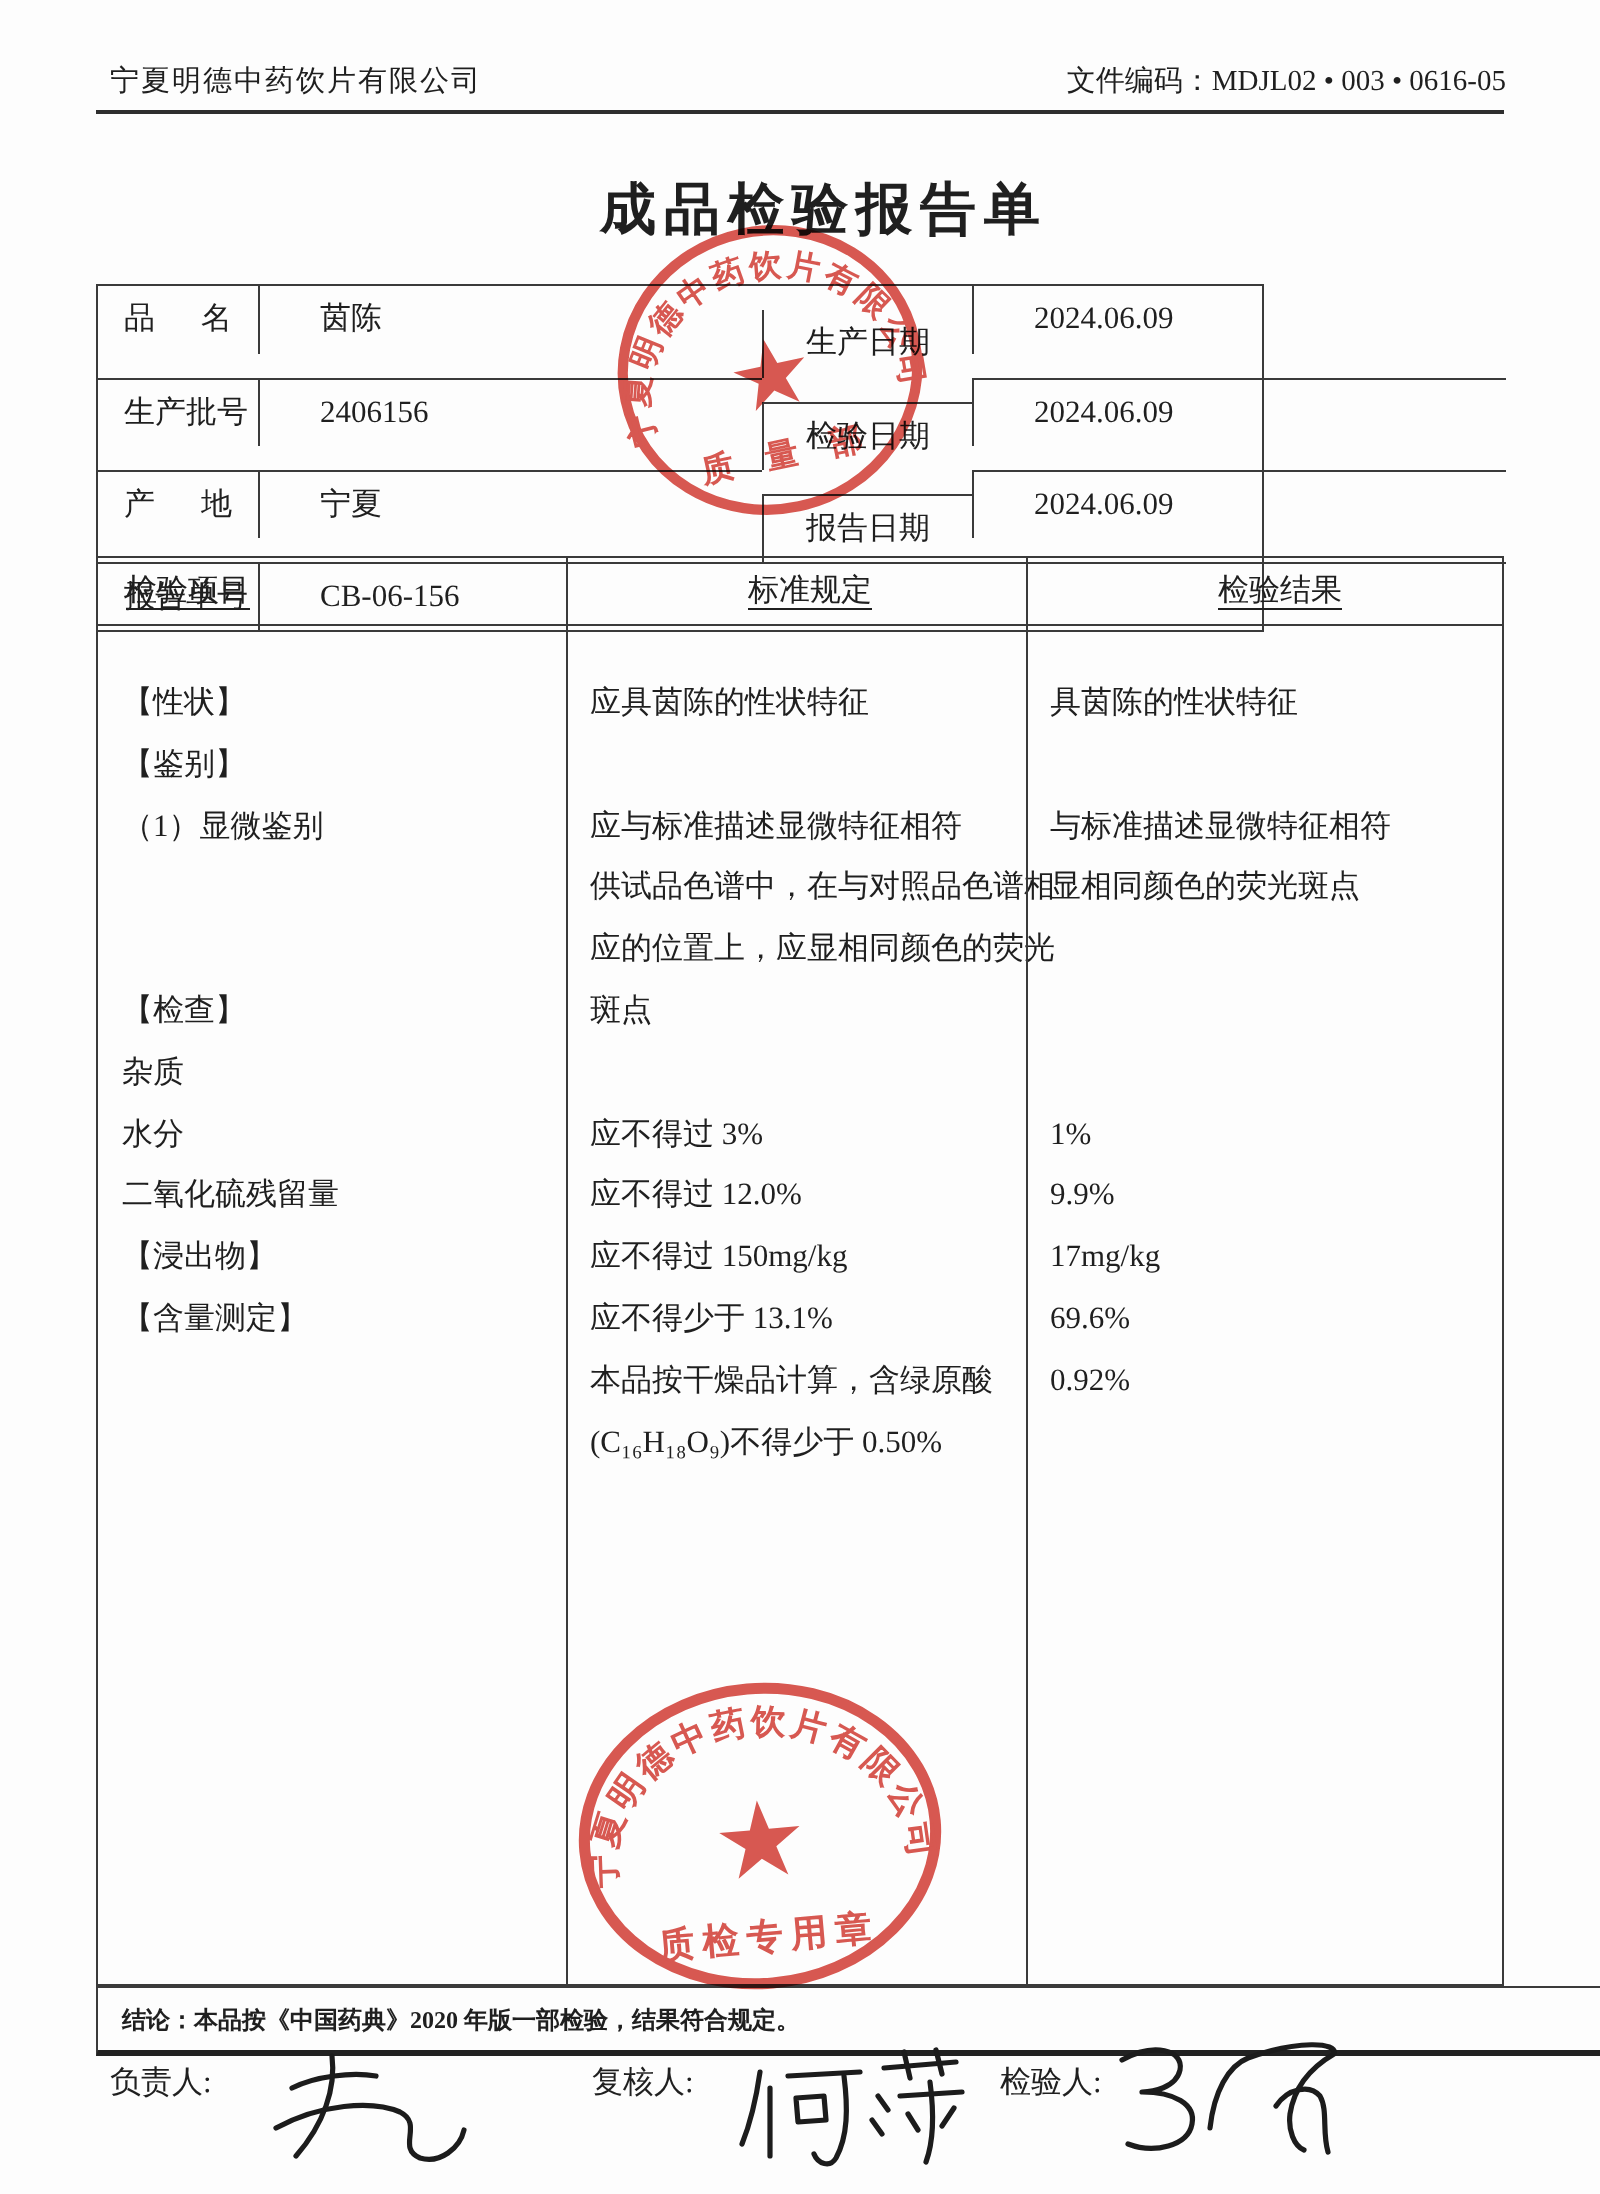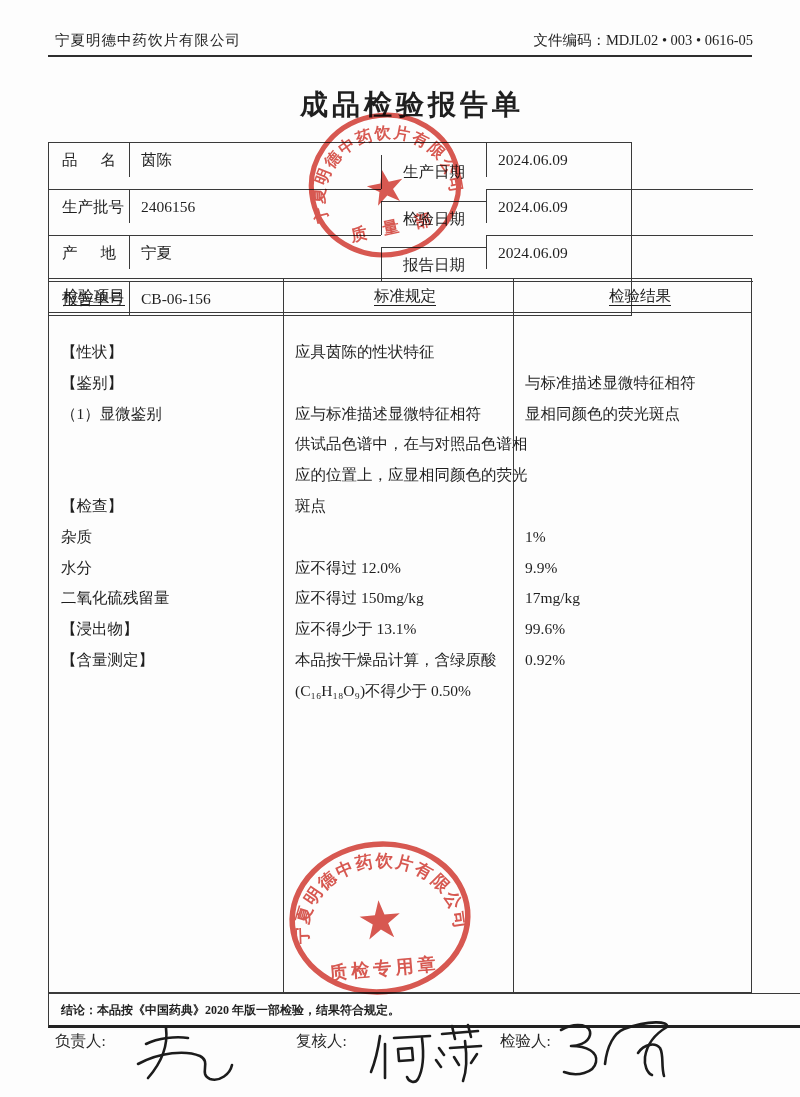--- a/index.html
+++ b/index.html
@@ -26,21 +26,21 @@
     font-size:15.5px;
   }
   .info-table .cell{
     height:34px;line-height:34px;box-sizing:border-box;
     border-top:1.6px solid #3a3a3a;border-left:1.6px solid #3a3a3a;
     white-space:nowrap;overflow:visible;
   }
   .info-table .r0{border-top:none;}
   .info-table .c0{border-left:none;}
   .cell.jlabel{padding:0 13px;text-align:justify;text-align-last:justify;}
-  .cell.val{padding-left:11px;font-family:Liberation Serif, serif;}
+  .cell.val{padding-left:30px;font-family:Liberation Serif, serif;}
   .cell.dlabel{text-align:center;margin-top:12px;}
   .cell.span3{grid-column:2 / 5;}
 
   
   .main-table{
     left:48px;top:278px;width:704px;height:715px;box-sizing:border-box;
     border:1.6px solid #3a3a3a;font-size:15.5px;
     display:flex;flex-direction:column;
   }
   .mt-head{
@@ -133,37 +133,39 @@
       <div class="mt-line"></div>
     </div>
     <div class="mt-col c2">
       <div class="mt-line">应具茵陈的性状特征</div>
       <div class="mt-line"></div>
       <div class="mt-line">应与标准描述显微特征相符</div>
       <div class="mt-line">供试品色谱中，在与对照品色谱相</div>
       <div class="mt-line">应的位置上，应显相同颜色的荧光</div>
       <div class="mt-line">斑点</div>
       <div class="mt-line"></div>
+      <div class="mt-line">应不得过 3%</div>
       <div class="mt-line">应不得过 12.0%</div>
       <div class="mt-line">应不得过 150mg/kg</div>
       <div class="mt-line">应不得少于 13.1%</div>
       <div class="mt-line">本品按干燥品计算，含绿原酸</div>
       <div class="mt-line">(C₁₆H₁₈O₉)不得少于 0.50%</div>
     </div>
     <div class="mt-col c3">
+      <div class="mt-line">具茵陈的性状特征</div>
       <div class="mt-line"></div>
       <div class="mt-line">与标准描述显微特征相符</div>
       <div class="mt-line">显相同颜色的荧光斑点</div>
       <div class="mt-line"></div>
       <div class="mt-line"></div>
       <div class="mt-line"></div>
       <div class="mt-line">1%</div>
       <div class="mt-line">9.9%</div>
       <div class="mt-line">17mg/kg</div>
-      <div class="mt-line">99.6%</div>
+      <div class="mt-line">69.6%</div>
       <div class="mt-line">0.92%</div>
       <div class="mt-line"></div>
     </div>
   </div>
 </div>
 
 <div class="abs conclusion">
   <span class="lbl">结论：</span><span>本品按《中国药典》2020 年版一部检验，结果符合规定。</span>
 </div>
 

